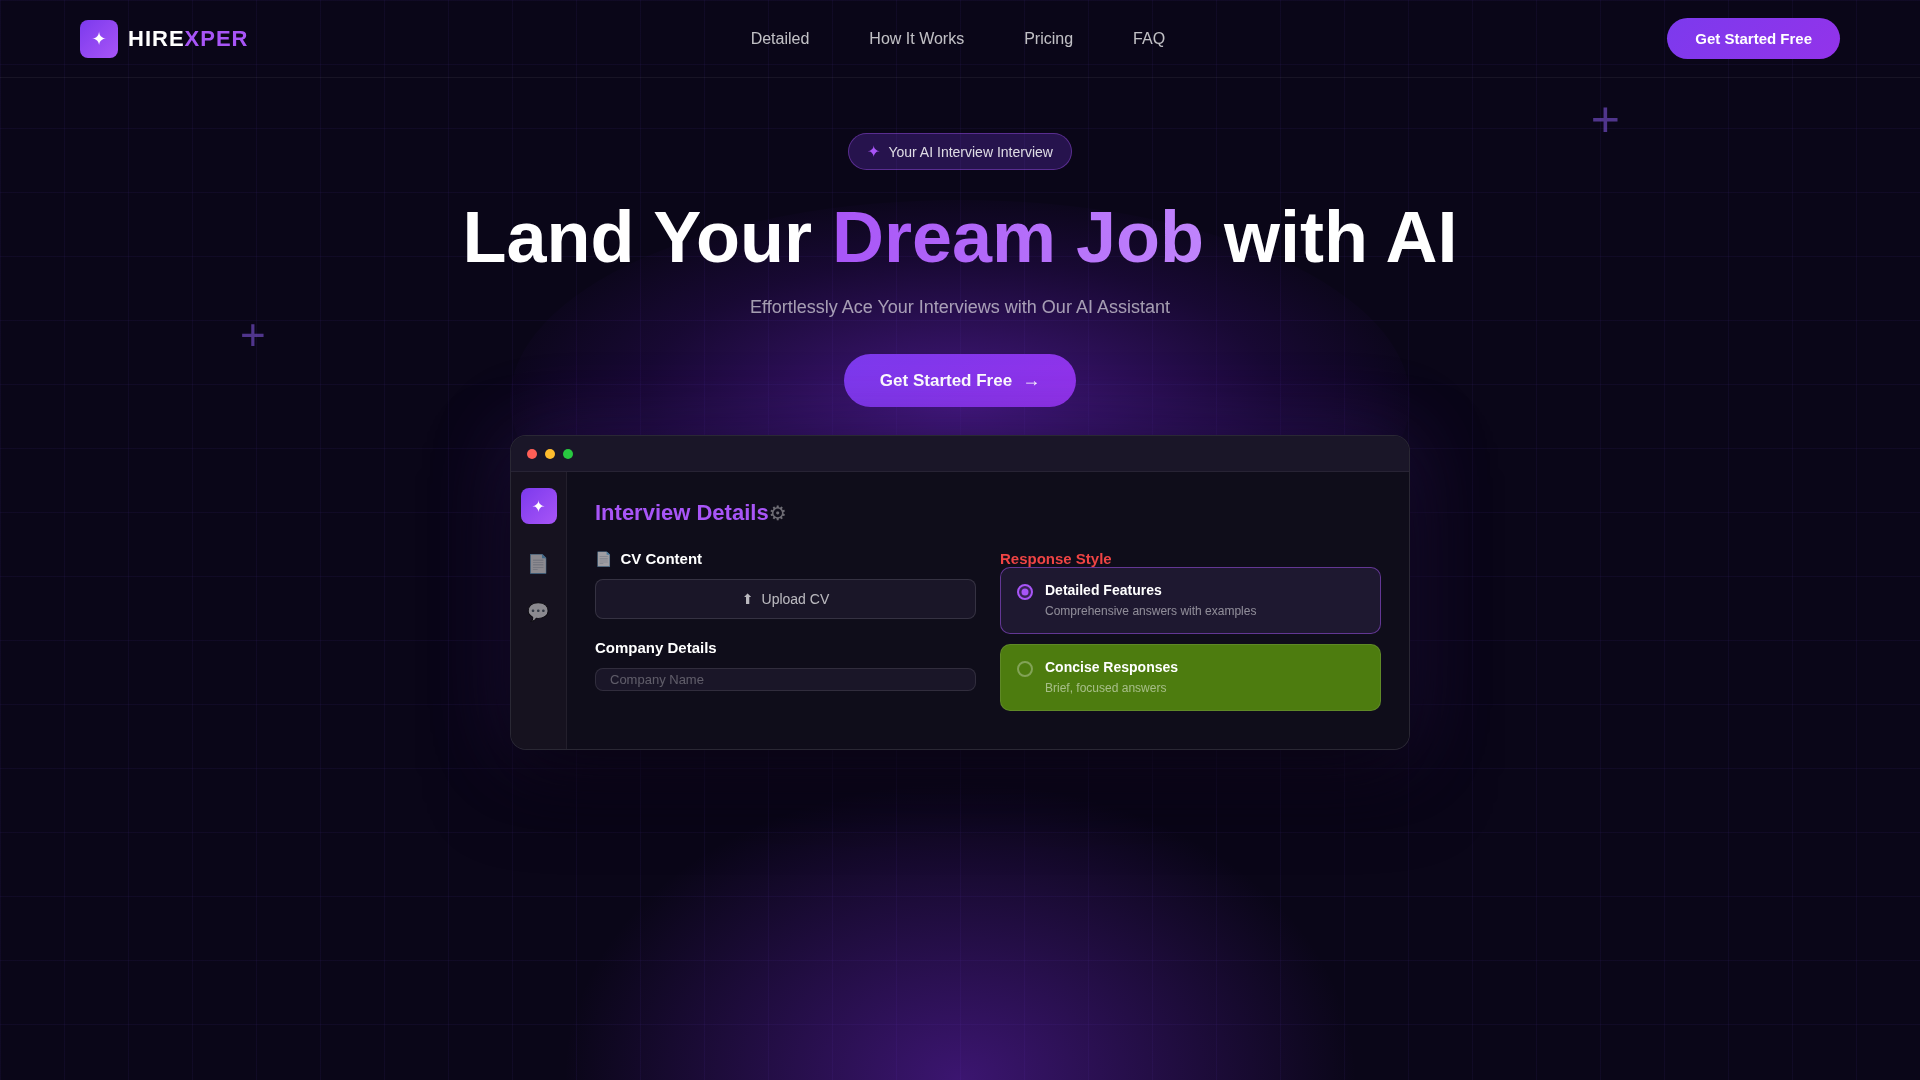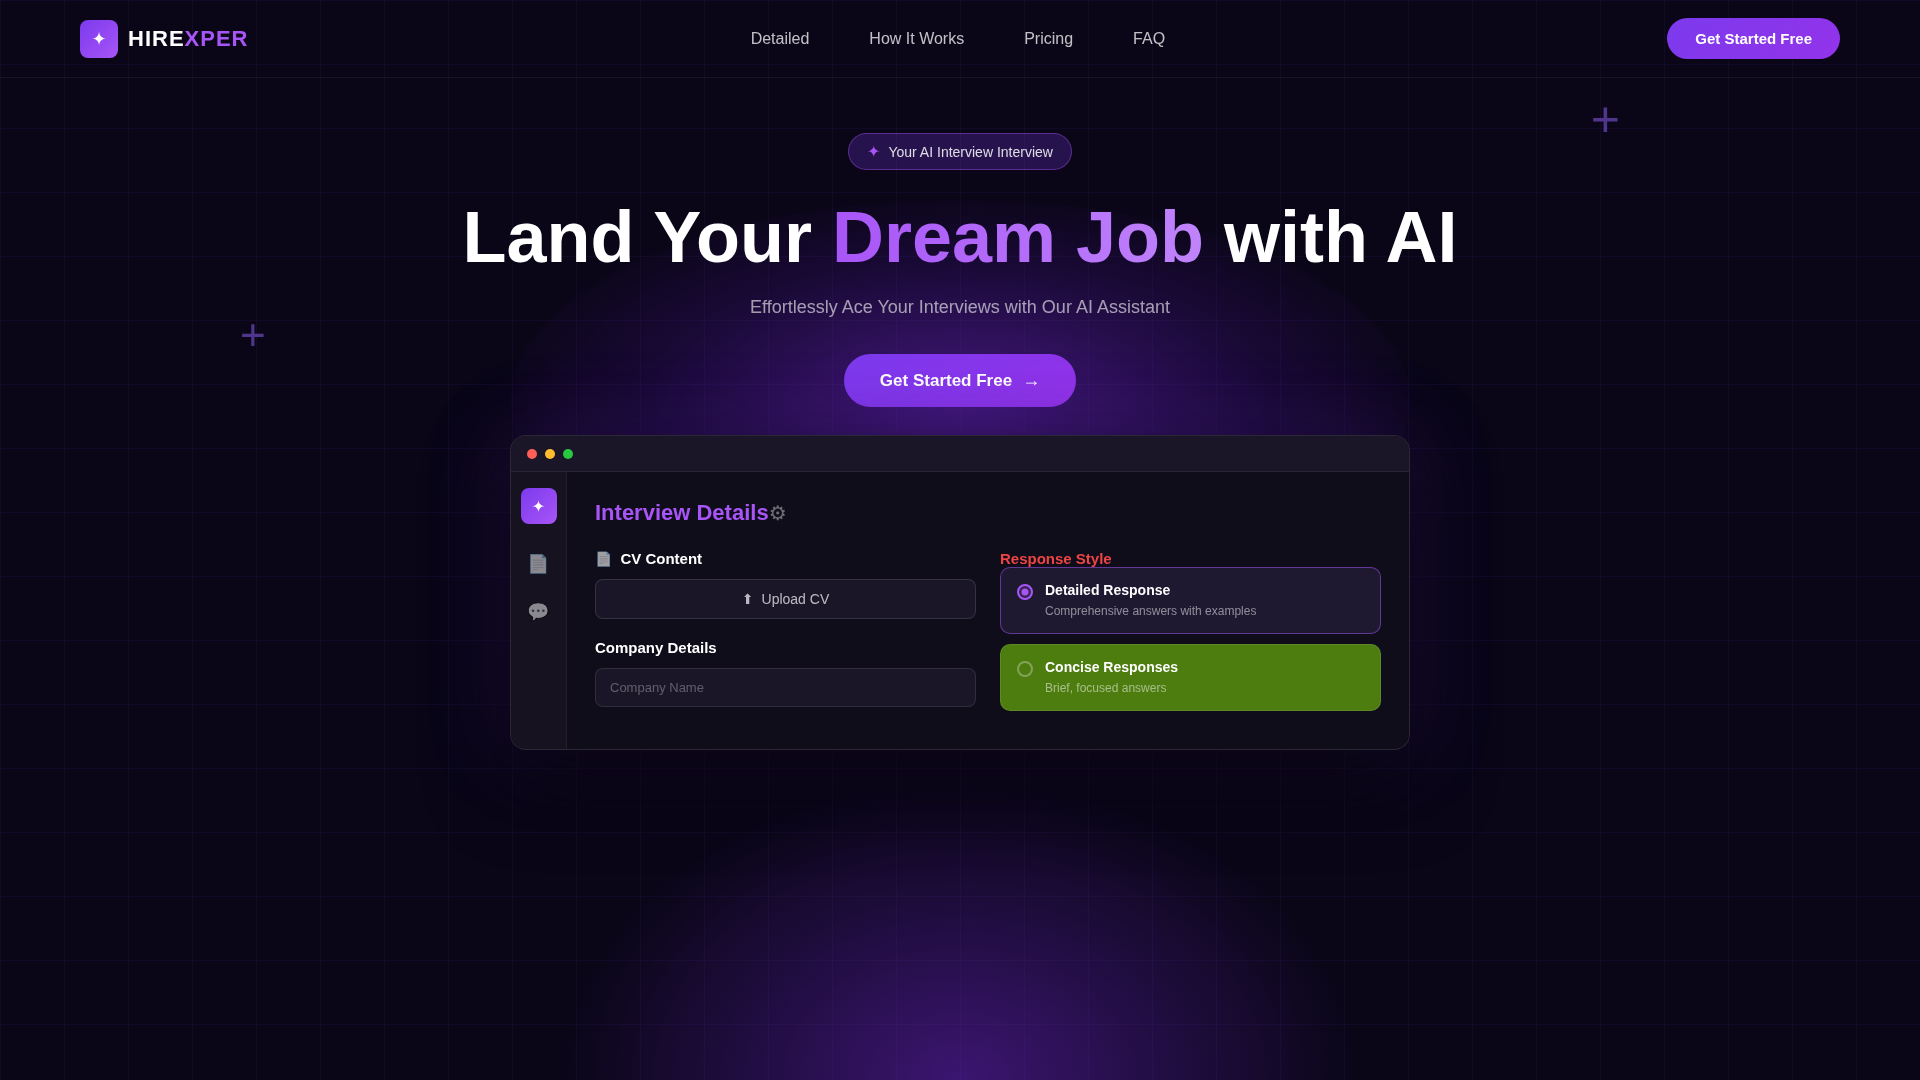--- a/index.html
+++ b/index.html
@@ -358,21 +358,21 @@
 
     .company-section {
       margin-top: 20px;
     }
 
     .company-input {
       width: 100%;
       background: #1a1628;
       border: 1px solid rgba(255,255,255,0.1);
       border-radius: 8px;
-      padding: 11px 14px;
+      padding: 3px 14px;
       color: rgba(255,255,255,0.4);
       font-size: 13px;
       outline: none;
       font-family: inherit;
     }
 
     .company-input::placeholder { color: rgba(255,255,255,0.3); }
 
     
     .response-style-title {
@@ -553,21 +553,21 @@
           </div>
         </div>
 
         <div class="right-col">
           <div class="response-style-title">Response Style</div>
 
           
           <div class="style-option selected">
             <div class="radio-circle checked"></div>
             <div class="style-option-text">
-              <strong>Detailed Response</strong>
+              <strong>Detailed Features</strong>
               <span>Comprehensive answers with examples</span>
             </div>
           </div>
 
           
           <div class="style-option">
             <div class="radio-circle"></div>
             <div class="style-option-text">
               <strong>Concise Responses</strong>
               <span>Brief, focused answers</span>

